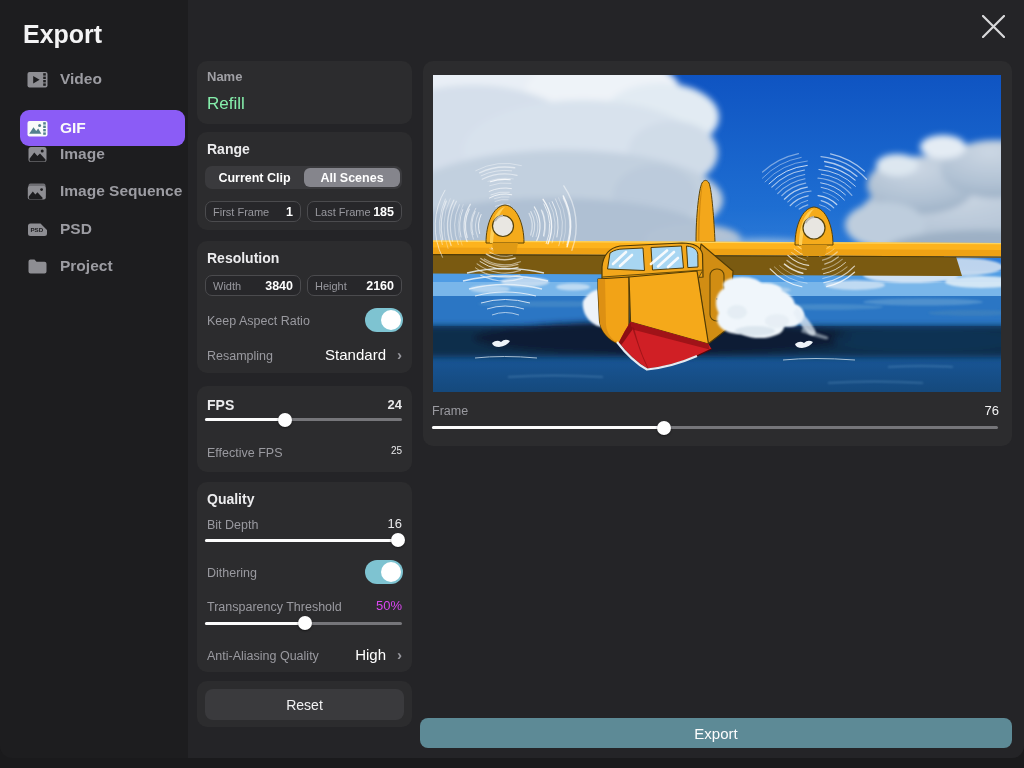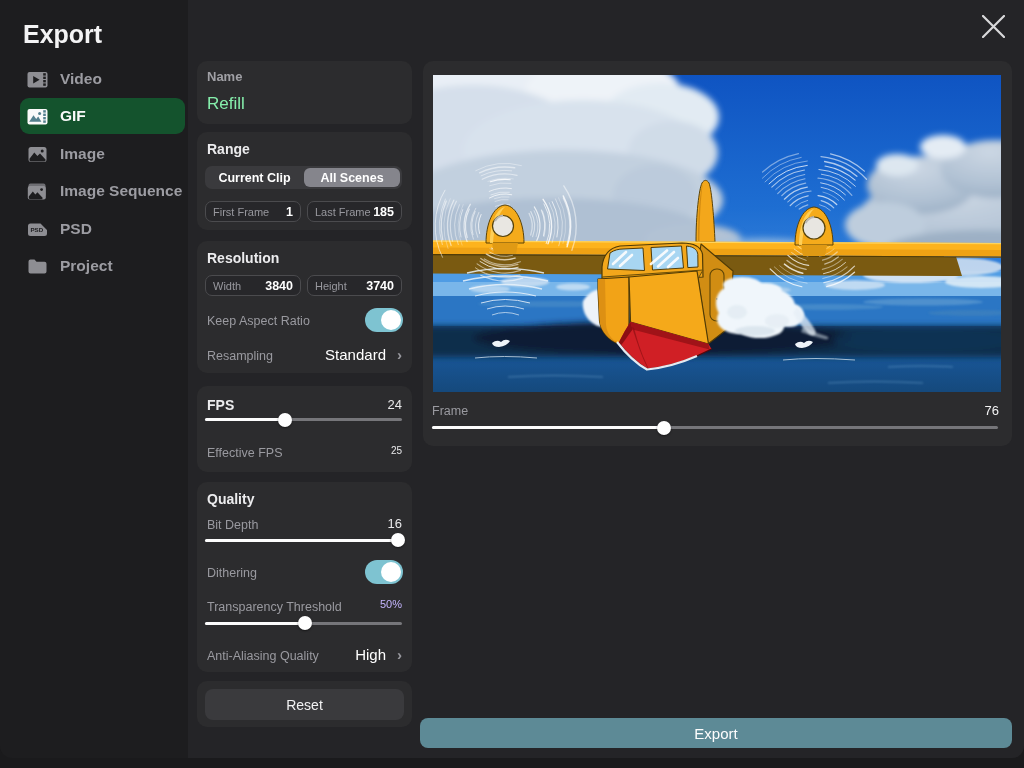--- a/index.html
+++ b/index.html
@@ -19,21 +19,21 @@
   .input .val{font-size:12.5px;font-weight:700;color:#fff;}
   .track{position:absolute;height:3px;border-radius:2px;background:#76767a;}
   .fill{position:absolute;height:3px;border-radius:2px;background:#fdfdfd;}
   .thumb{position:absolute;width:14px;height:14px;border-radius:50%;background:#fff;box-shadow:0 1px 2px rgba(0,0,0,.5);}
   .toggle{position:absolute;width:38px;height:24px;border-radius:12px;background:#7ec3d1;}
   .toggle .knob{position:absolute;right:2px;top:2px;width:20px;height:20px;border-radius:50%;background:#fff;}
   .chev{color:#98989e;font-size:15px;font-weight:700;}
   .sideitem{position:absolute;left:20px;width:165px;height:36px;border-radius:9px;white-space:nowrap;
      display:flex;align-items:center;color:#9c9ca2;font-size:15.5px;font-weight:700;}
   .sideitem svg{margin-left:7px;margin-right:12px;flex:none;}
-  .sel{background:#14532d;color:#fafafa;}
+  .sel{background:#8b5cf6;color:#fafafa;margin-top:12px;}
 </style>
 </head>
 <body>
 <div id="stage">
   <div class="abs" id="modal"></div>
   <div class="abs" id="content"></div>
 
   <div class="abs" style="left:23px;top:20px;color:#f4f4f5;font-size:25px;font-weight:700;">Export</div>
 
   <div class="sideitem" style="top:61px;">
@@ -109,54 +109,54 @@
   </div>
 
   <div class="card" style="left:197px;top:241px;width:215px;height:132px;">
     <div class="abs hdr" style="left:10px;top:9px;">Resolution</div>
     <div class="input" style="left:8px;top:34px;width:96px;height:21px;">
       <span class="lbl">Width</span>
         <span class="val">3840</span>
     </div>
     <div class="input" style="left:110px;top:34px;width:95px;height:21px;">
       <span class="lbl">Height</span>
-        <span class="val">3740</span>
+        <span class="val">2160</span>
     </div>
     <div class="abs lbl" style="left:10px;top:73px;">Keep Aspect Ratio</div>
     <div class="toggle" style="left:168px;top:67px;">
         <div class="knob"></div>
       </div>
     <div class="abs lbl" style="left:10px;top:108px;">Resampling</div>
     <div class="abs" style="right:26px;top:105px;color:#fff;font-size:15px;">Standard</div>
     <div class="abs chev" style="right:10px;top:105px;">›</div>
   </div>
 
   <div class="card" style="left:197px;top:386px;width:215px;height:86px;">
     <div class="abs hdr" style="left:10px;top:11px;">FPS</div>
-    <div class="abs" style="right:10px;top:11px;color:#e8e8ea;font-size:13px;">24</div>
+    <div class="abs" style="right:10px;top:11px;color:#e8e8ea;font-size:13px;font-weight:bold;">24</div>
     <div class="track" style="left:8px;top:32px;width:197px;"></div>
     <div class="fill" style="left:8px;top:32px;width:80px;"></div>
     <div class="thumb" style="left:81px;top:26.5px;"></div>
     <div class="abs lbl" style="left:10px;top:60px;">Effective FPS</div>
     <div class="abs" style="right:10px;top:59px;color:#e8e8ea;font-size:10px;">25</div>
   </div>
 
   <div class="card" style="left:197px;top:482px;width:215px;height:190px;">
     <div class="abs hdr" style="left:10px;top:9px;">Quality</div>
     <div class="abs lbl" style="left:10px;top:36px;">Bit Depth</div>
     <div class="abs" style="right:10px;top:34px;color:#e8e8ea;font-size:13px;">16</div>
     <div class="track" style="left:8px;top:56.5px;width:197px;"></div>
     <div class="fill" style="left:8px;top:56.5px;width:193px;"></div>
     <div class="thumb" style="left:194px;top:51px;"></div>
     <div class="abs lbl" style="left:10px;top:84px;">Dithering</div>
     <div class="toggle" style="left:168px;top:78px;">
         <div class="knob"></div>
       </div>
     <div class="abs lbl" style="left:10px;top:118px;">Transparency Threshold</div>
-    <div class="abs" style="right:10px;top:116px;color:#c4b5fd;font-size:11px;">50%</div>
+    <div class="abs" style="right:10px;top:116px;color:#d946ef;font-size:13px;">50%</div>
     <div class="track" style="left:8px;top:139.5px;width:197px;"></div>
     <div class="fill" style="left:8px;top:139.5px;width:100px;"></div>
     <div class="thumb" style="left:101px;top:134px;"></div>
     <div class="abs lbl" style="left:10px;top:167px;">Anti-Aliasing Quality</div>
     <div class="abs" style="right:26px;top:164px;color:#fff;font-size:15px;">High</div>
     <div class="abs chev" style="right:10px;top:164px;">›</div>
   </div>
 
   <div class="card" style="left:197px;top:681px;width:215px;height:46px;">
     <div class="abs" style="left:8px;top:8px;width:199px;height:31px;background:#3a3a3d;border-radius:8px;

